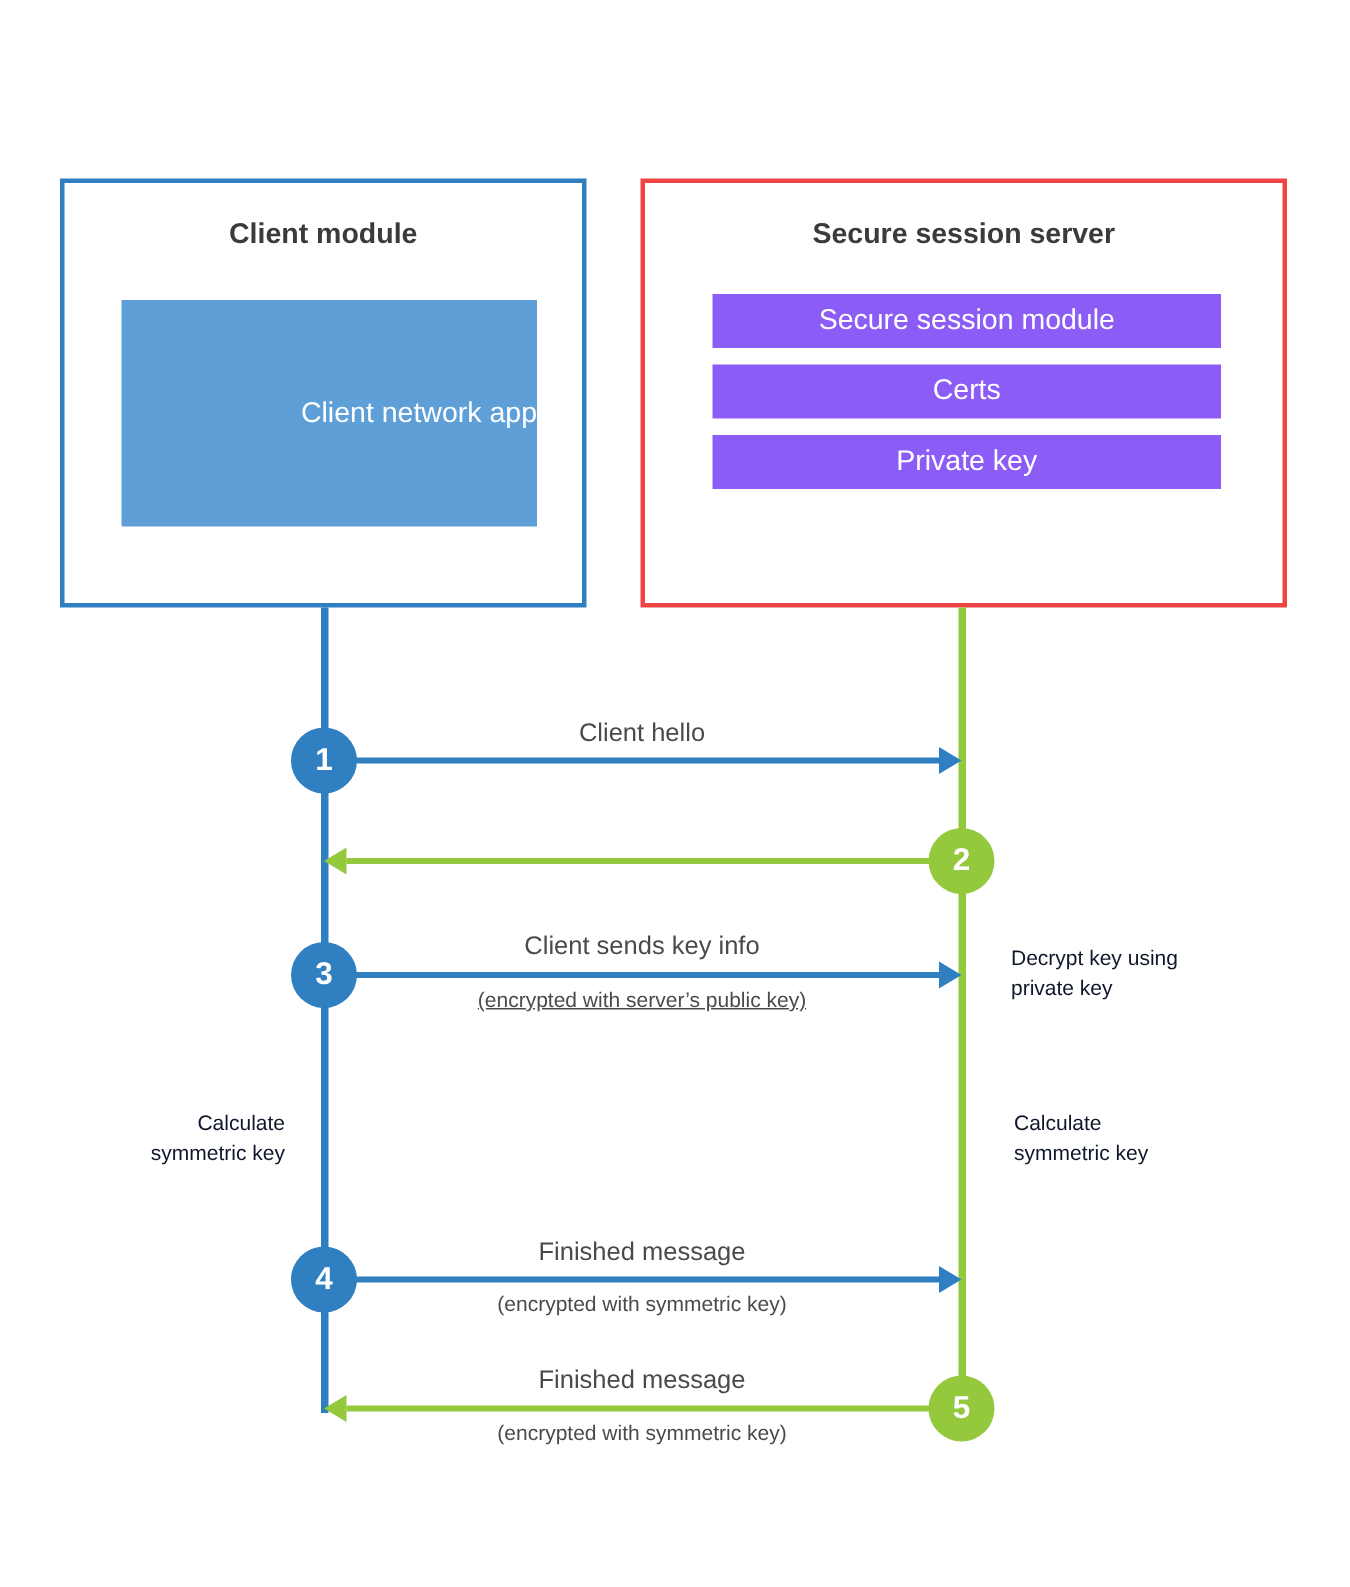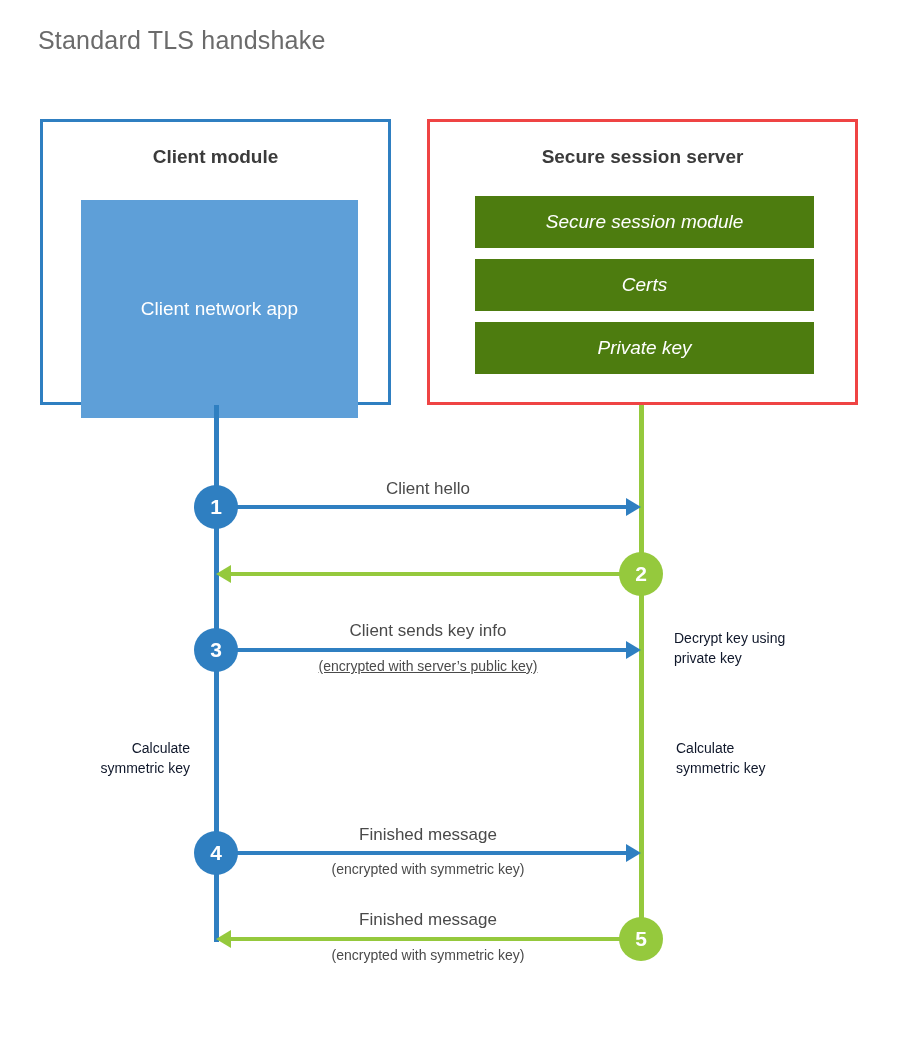--- a/index.html
+++ b/index.html
@@ -61,50 +61,49 @@
     font-size: 19px;
     font-weight: bold;
     color: #3b3b3b;
   }
 
   .client-app {
     position: absolute;
     left: 38px;
     top: 78px;
     width: 277px;
-    height: 218px;
+    height: 151px;
     background: #5e9fd8;
     display: flex;
     align-items: center;
-    justify-content: center;
+    justify-content: flex-end;
   }
   .client-app-label {
     font-size: 19px;
     color: #ffffff;
     text-align: center;
     line-height: 1.35;
     font-weight: 400;
   }
 
   .server-bars {
     position: absolute;
     left: 45px;
     top: 74px;
     width: 339px;
   }
   .server-bar {
-    height: 52px;
-    background: #4d7c0f;
+    height: 36px;
+    background: #8b5cf6;
     margin-bottom: 11px;
     display: flex;
     align-items: center;
     justify-content: center;
     font-size: 19px;
     color: #ffffff;
-    font-style: italic;
   }
   .server-bar:last-child { margin-bottom: 0; }
 
   
   .lifeline {
     position: absolute;
     width: 5px;
   }
   .lifeline.client { left: 214px; background: #2f7fc1; }
   .lifeline.server { left: 639px; background: #95c93d; }
@@ -171,21 +170,20 @@
     line-height: 1.45;
   }
   .side-note.right-align { text-align: right; }
   .side-note.left-align { text-align: left; }
 </style>
 </head>
 <body>
 
 <div id="canvas">
 
-  <div class="diagram-title">Standard TLS handshake</div>
 
   <div class="actor-box client">
     <div class="actor-title">Client module</div>
     <div class="client-app">
       <div class="client-app-label">Client network app</div>
     </div>
   </div>
 
   <div class="actor-box server">
     <div class="actor-title">Secure session server</div>

